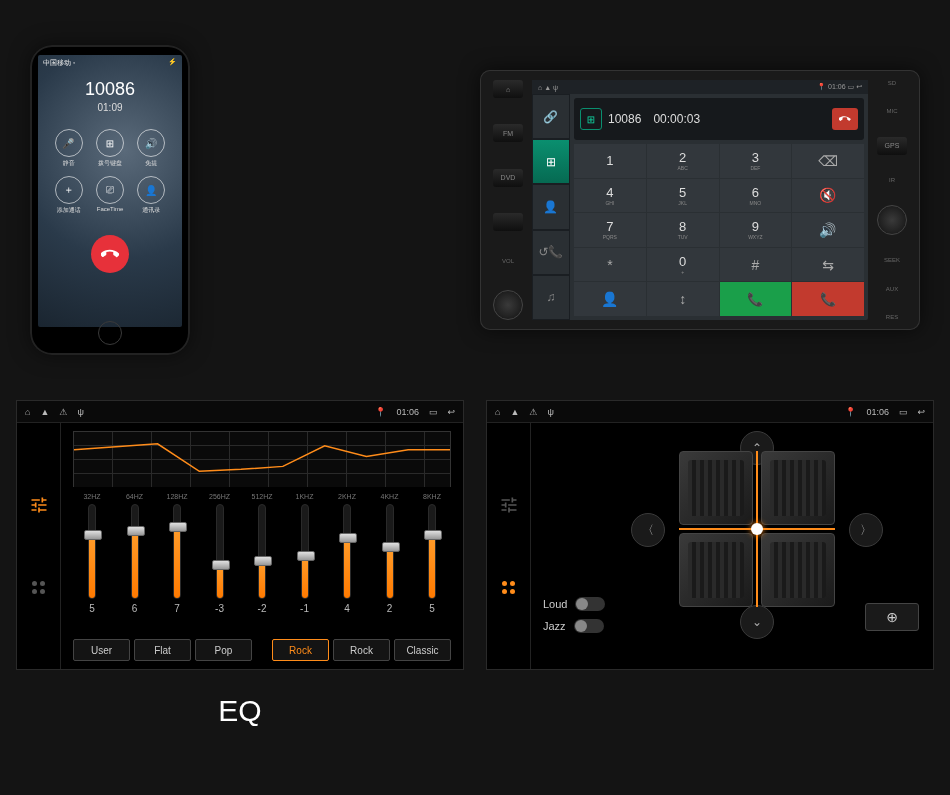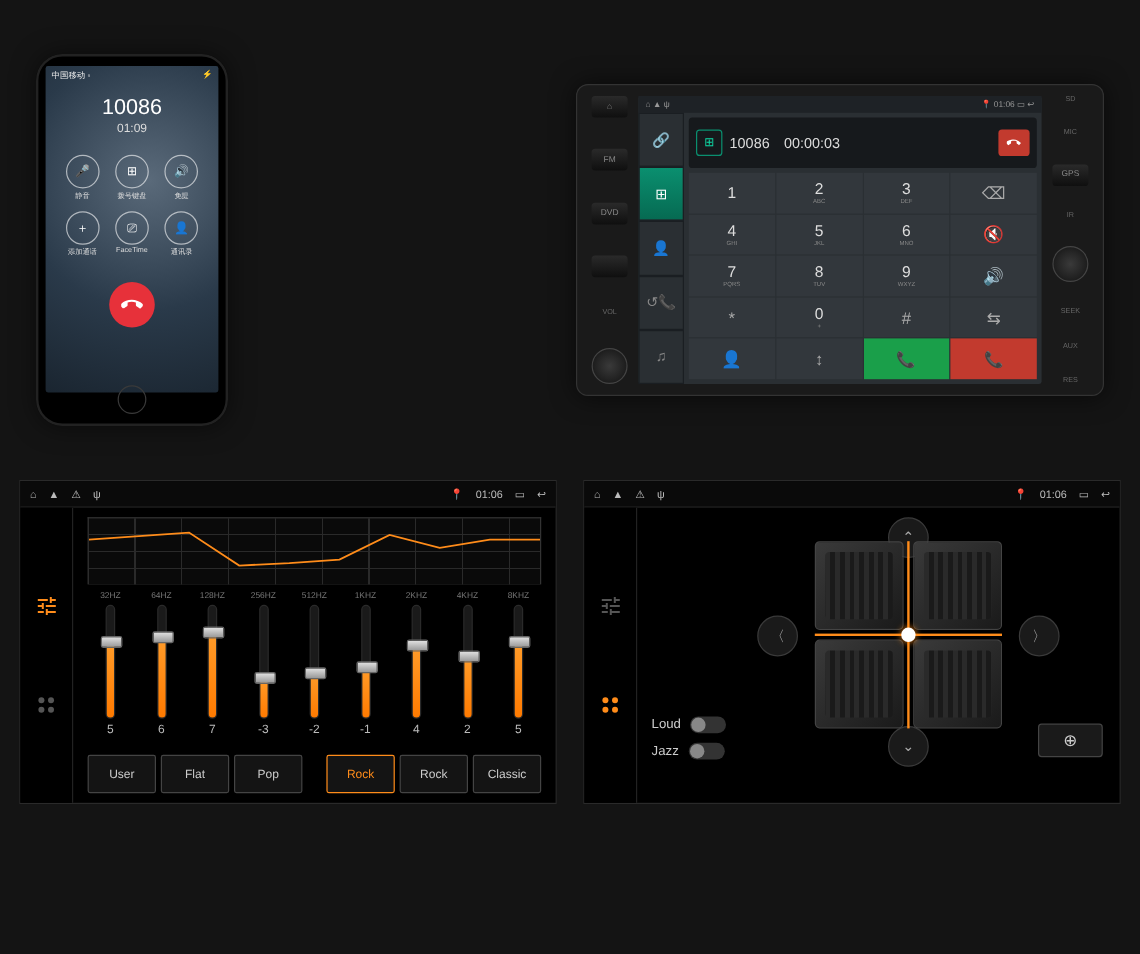--- a/index.html
+++ b/index.html
@@ -107,21 +107,21 @@
 }
 .eq-graph svg { position:absolute; inset:0; width:100%; height:100%; }
 .eq-sliders { flex:1; display:flex; justify-content:space-between; padding:6px 2px 0; }
 .eq-col { width:34px; display:flex; flex-direction:column; align-items:center; }
 .eq-freq { font-size:7px; color:#777; margin-bottom:4px; }
 .eq-track { width:8px; height:95px; background:#1a1a1a; border-radius:4px; position:relative; border:1px solid #2a2a2a; }
 .eq-fill { position:absolute; bottom:0; left:0; right:0; background:linear-gradient(#ff9c2a,#ff7a00); border-radius:3px; }
 .eq-thumb { position:absolute; left:-5px; width:18px; height:10px; background:linear-gradient(#e0e0e0,#999); border-radius:2px; border:1px solid #666; }
 .eq-val { font-size:10px; color:#bbb; margin-top:4px; }
 .eq-presets { display:flex; gap:4px; margin-top:6px; }
-.eq-preset { flex:1; height:32px; border:1px solid #444; background:#141414; font-size:10px; color:#ccc; display:flex; align-items:center; justify-content:center; border-radius:2px; }
+.eq-preset { flex:1; height:22px; border:1px solid #444; background:#141414; font-size:10px; color:#ccc; display:flex; align-items:center; justify-content:center; border-radius:2px; }
 .eq-preset.active { color:#ff8c1a; border-color:#ff8c1a;margin-left:16px; }
 
 
 .fab-content { flex:1; position:relative; padding:10px; }
 .fab-grid { position:absolute; top:28px; left:148px; width:156px; height:156px; }
 .fab-seat { position:absolute; width:74px; height:74px; background:linear-gradient(135deg,#3a3a3a,#1a1a1a); border:1px solid #444; border-radius:4px; }
 .fab-seat::before { content:''; position:absolute; inset:8px; background:repeating-linear-gradient(90deg,#2a2a2a 0,#2a2a2a 4px,#1a1a1a 4px,#1a1a1a 8px); border-radius:3px; }
 .fab-seat.tl { top:0; left:0; } .fab-seat.tr { top:0; right:0; }
 .fab-seat.bl { bottom:0; left:0; } .fab-seat.br { bottom:0; right:0; }
 .fab-cross-h { position:absolute; top:77px; left:0; right:0; height:2px; background:#ff8c1a; }
@@ -430,20 +430,21 @@
               <div class="eq-preset">User</div>
               <div class="eq-preset">Flat</div>
               <div class="eq-preset">Pop</div>
               <div class="eq-preset active">Rock</div>
               <div class="eq-preset">Rock</div>
               <div class="eq-preset">Classic</div>
             </div>
         </div>
       </div>
     </div>
+    <div class="panel-title">EQ</div>
   </div>
 
   <div class="panel">
     <div class="device">
       <div class="dev-status">
         <div class="left">
           <span>⌂</span>
           <span>▲</span>
           <span>⚠</span>
           <span>ψ</span>

